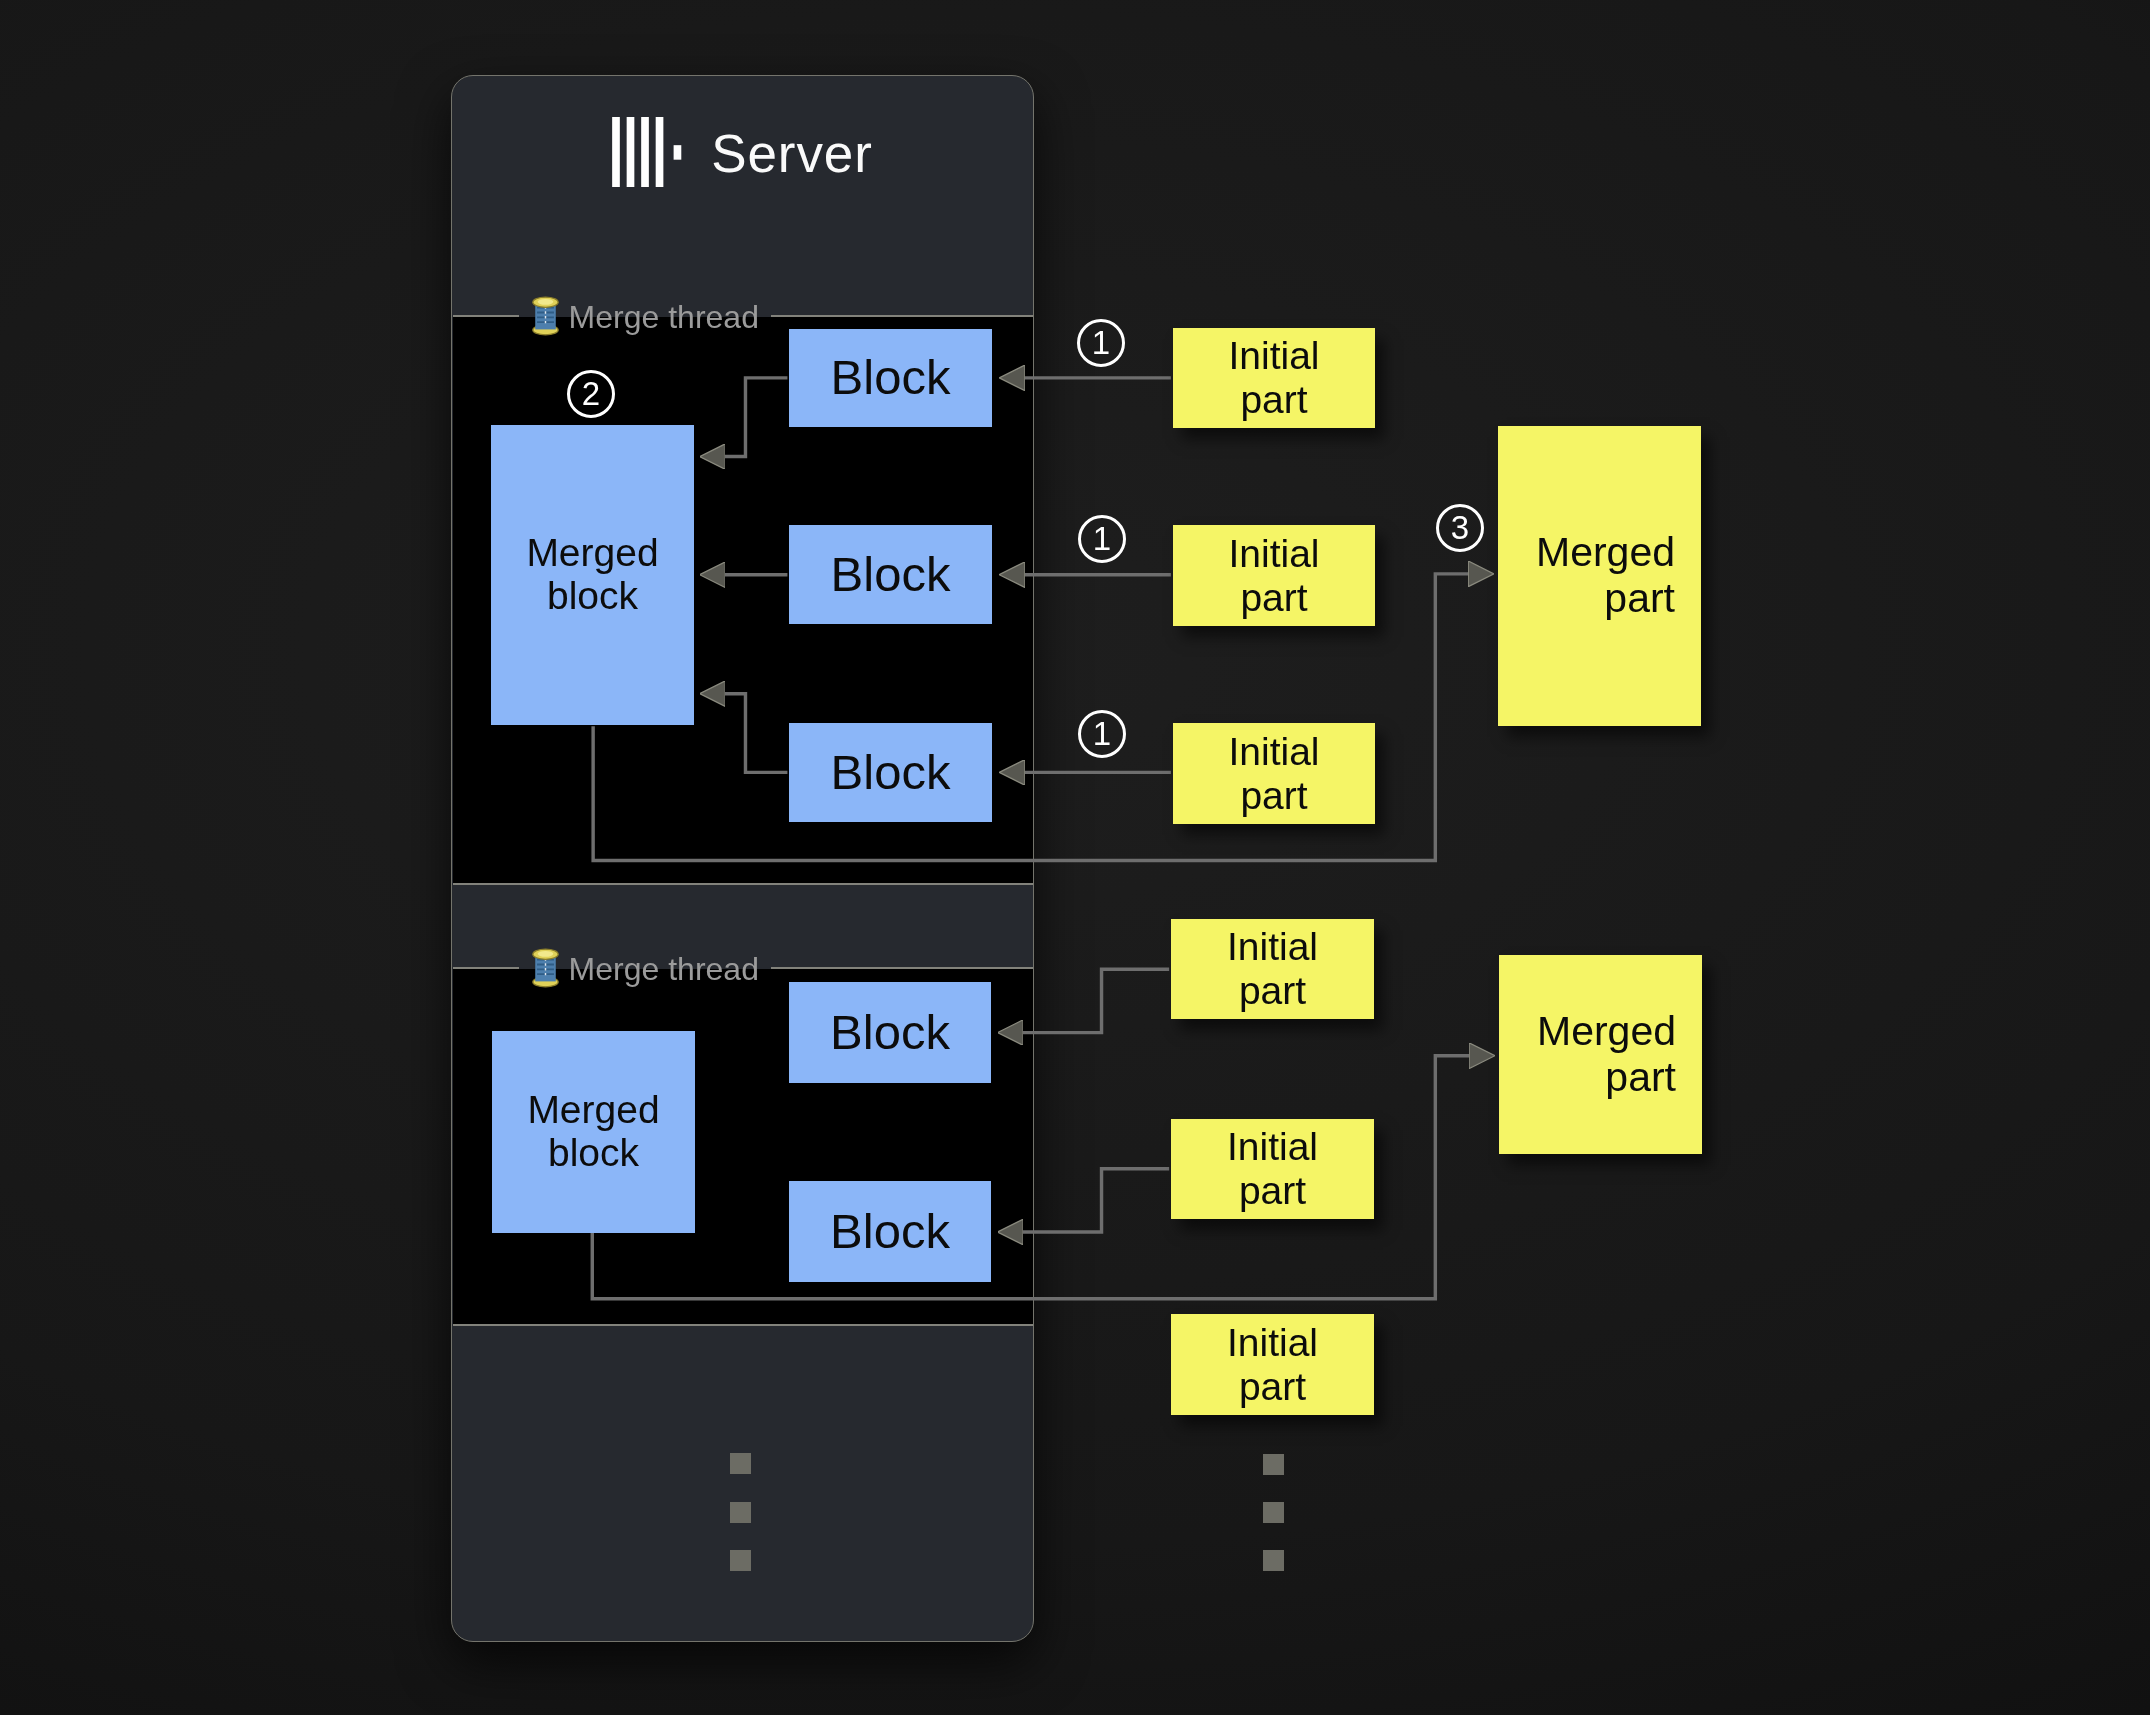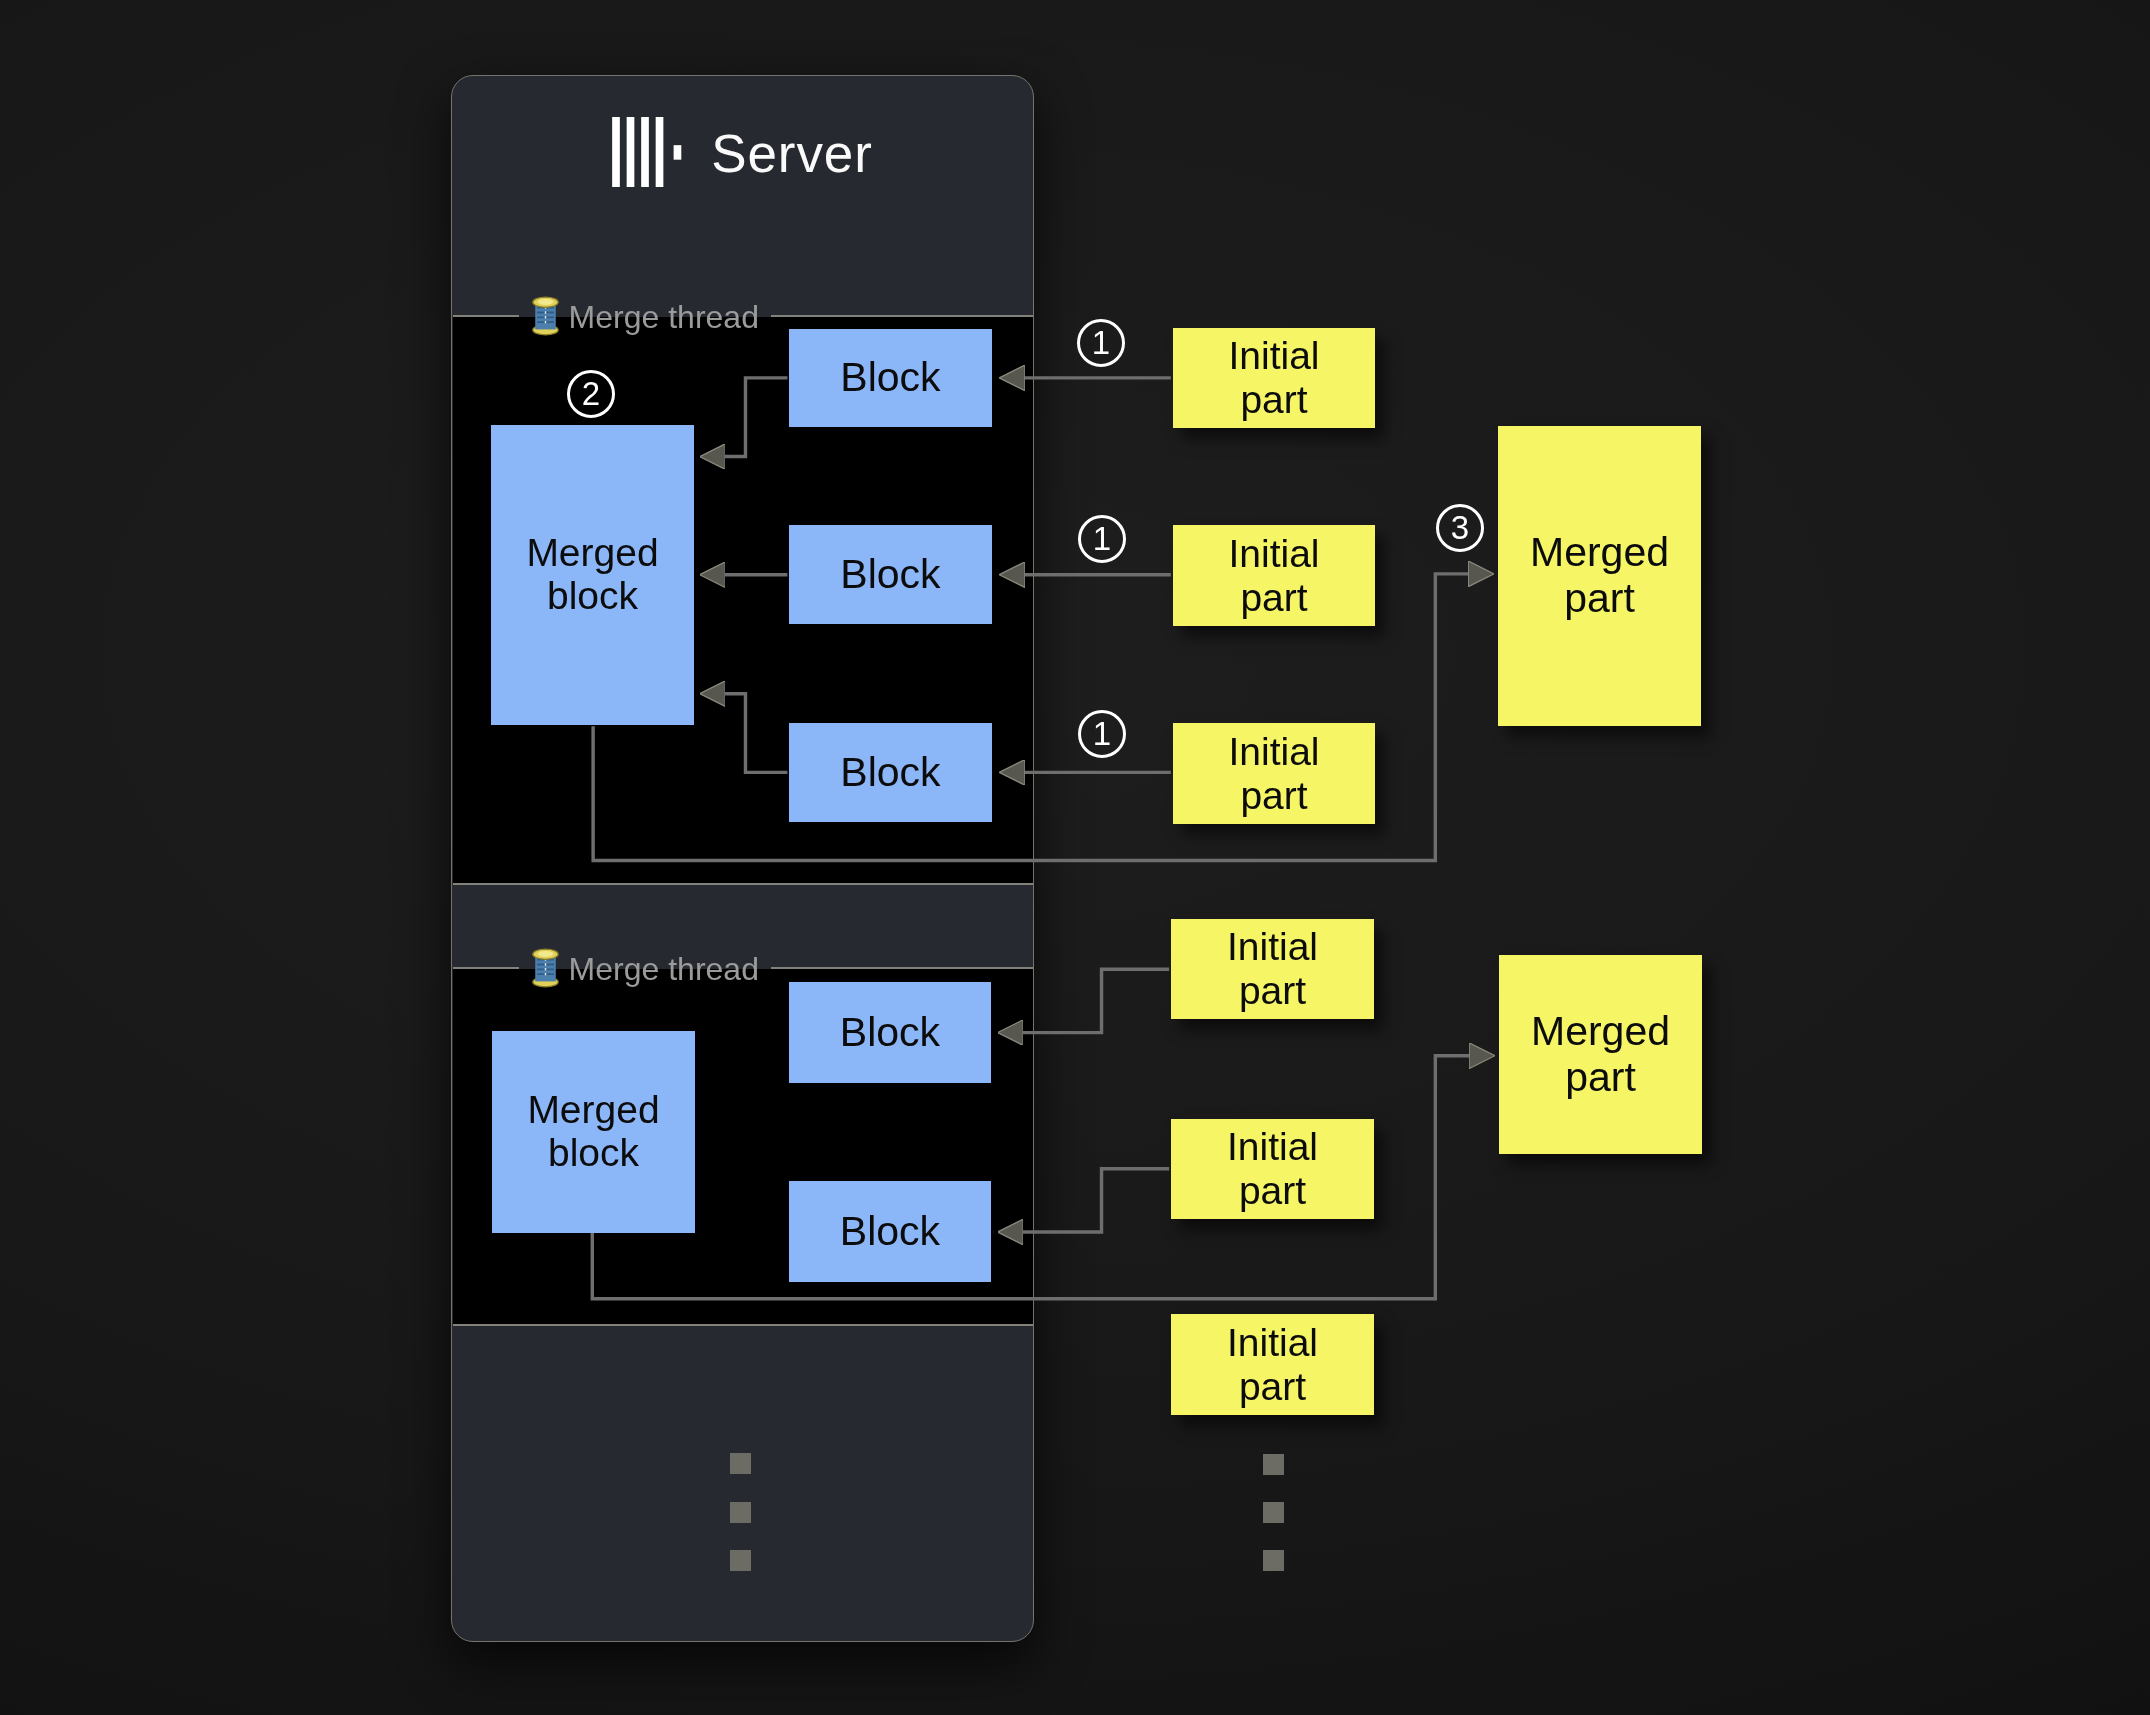--- a/index.html
+++ b/index.html
@@ -42,24 +42,24 @@
   
   .bluebox{
     background:#8bb6f8;color:#0c0c0c;display:flex;align-items:center;justify-content:center;
     text-align:center;line-height:1.1;z-index:2;
   }
   .yellowbox{
     background:#f5f566;color:#0c0c0c;display:flex;align-items:center;justify-content:center;
     text-align:center;line-height:1.12;z-index:2;
     box-shadow:8.6px 11px 13.7px rgba(0,0,0,.55);
   }
-  .block{font-size:41px;}
+  .block{font-size:49px;}
   .mergedblock{font-size:39px;padding:0 29px;}
   .part{font-size:39px;padding:12px 29px;}
-  .mergedpart{font-size:41px;padding:12px 26px;}
+  .mergedpart{font-size:41px;padding:12px 26px;text-align:right;}
 
   
   .numcircle{
     width:48px;height:48px;border:3.4px solid #fff;border-radius:50%;
     color:#fff;font-size:33px;display:flex;align-items:center;justify-content:center;
     z-index:4;background:transparent;
   }
 
   
   .dot{width:20.5px;height:20.5px;background:#6c6c64;}

